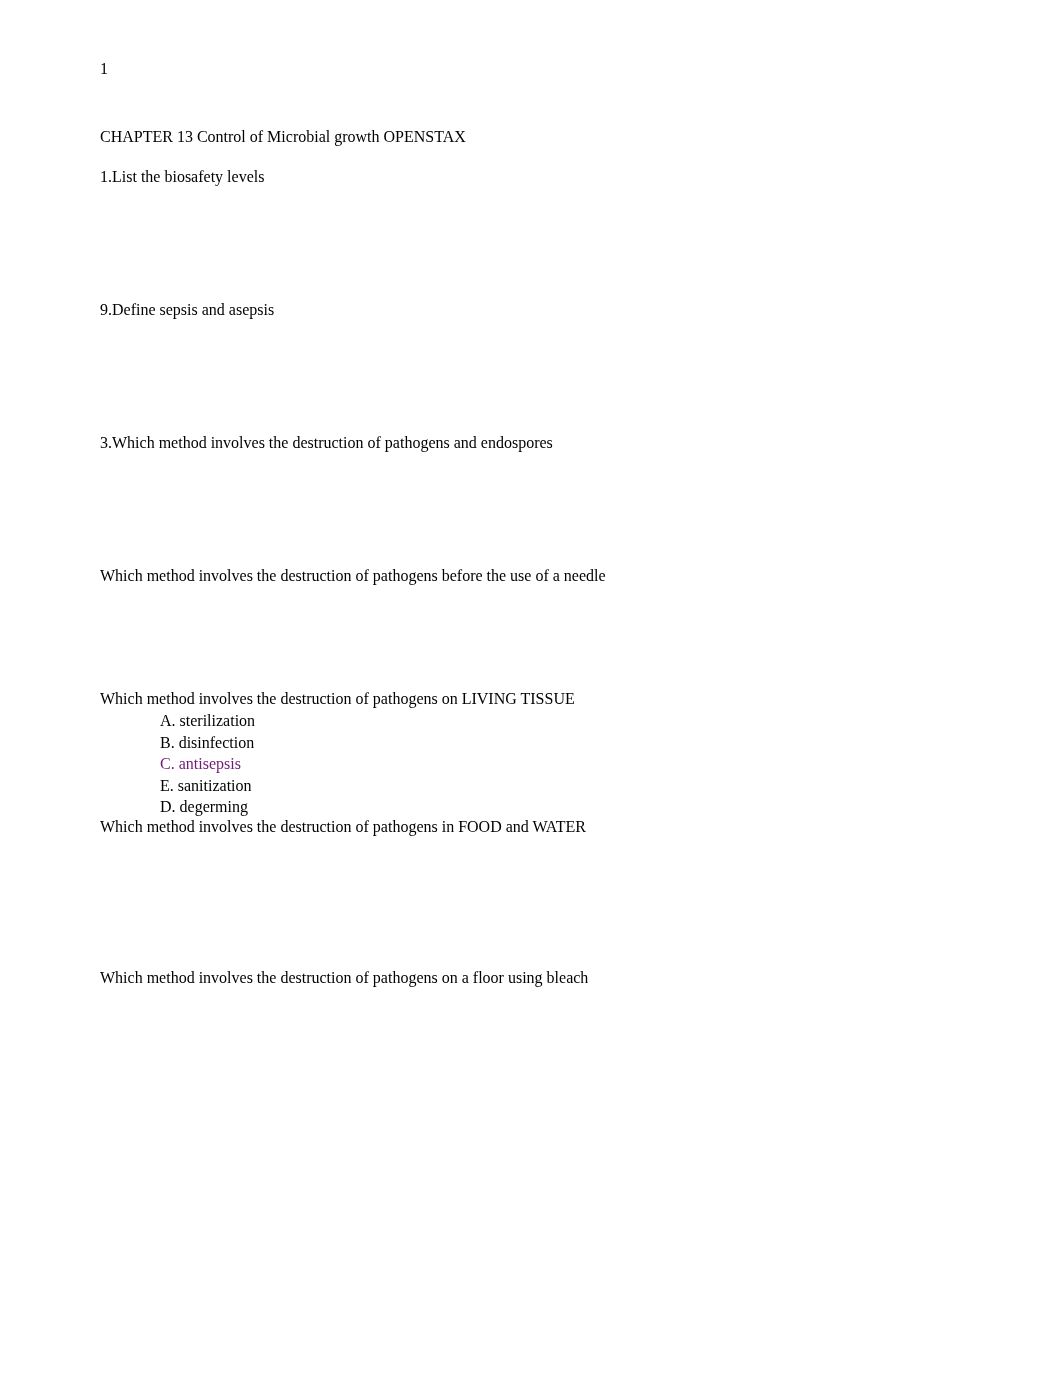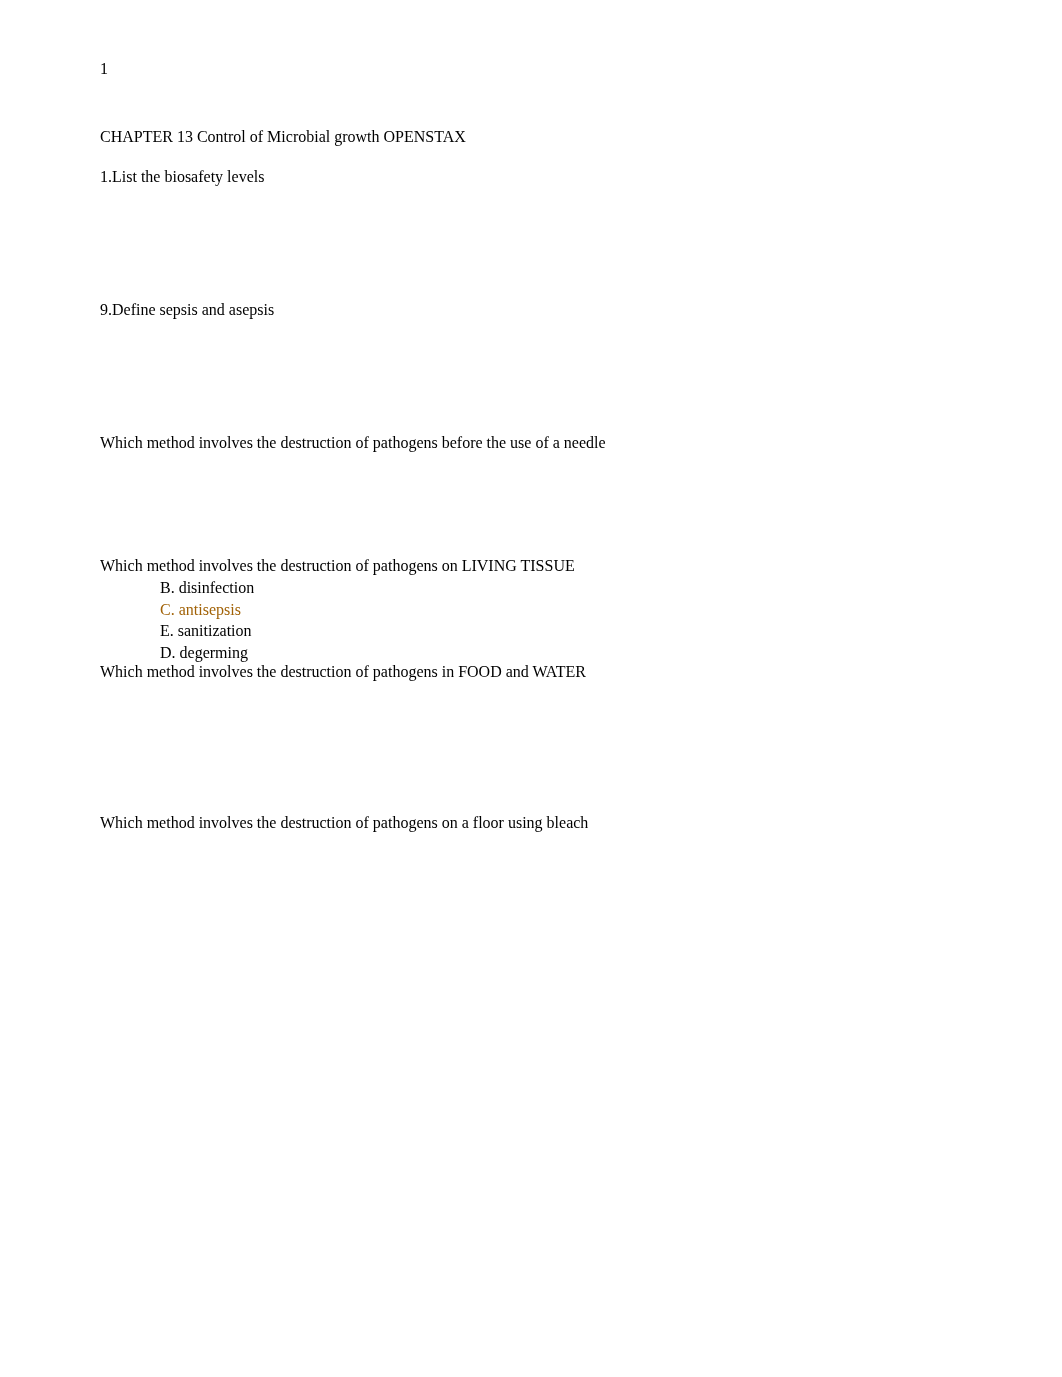--- a/index.html
+++ b/index.html
@@ -28,21 +28,21 @@
     margin-bottom: 115px;
   }
   .options {
     padding-left: 60px;
     margin-top: 2px;
   }
   .option-line {
     line-height: 1.35;
   }
   .blue {
-    color: #a16207;
+    color: #701a75;
   }
   .q-block {
     margin-bottom: 0;
   }
   .spacer-after-4 {
     height: 105px;
   }
   .spacer-after-6 {
     height: 115px;
   }
@@ -56,26 +56,28 @@
 <div class="page">
 
   <div class="page-number">1</div>
 
   <div class="title">CHAPTER 13 Control of Microbial growth OPENSTAX</div>
 
   <div class="question">1.List the biosafety levels</div>
 
   <div class="question">9.Define sepsis and asepsis</div>
 
+  <div class="question">3.Which method involves the destruction of pathogens and endospores</div>
 
   <div class="q-block">Which method involves the destruction of pathogens before the use of a needle</div>
   <div class="spacer-after-4"></div>
 
   <div class="q-block">Which method involves the destruction of pathogens on LIVING TISSUE</div>
   <div class="options">
+    <div class="option-line">A. sterilization</div>
     <div class="option-line">B. disinfection</div>
     <div class="option-line blue">C. antisepsis</div>
     <div class="option-line">E. sanitization</div>
     <div class="option-line">D. degerming</div>
   </div>
 
   <div class="q-block">Which method involves the destruction of pathogens in FOOD and WATER</div>
   <div class="spacer-after-6"></div>
 
   <div class="q-block last-q">Which method involves the destruction of pathogens on a floor using bleach</div>

